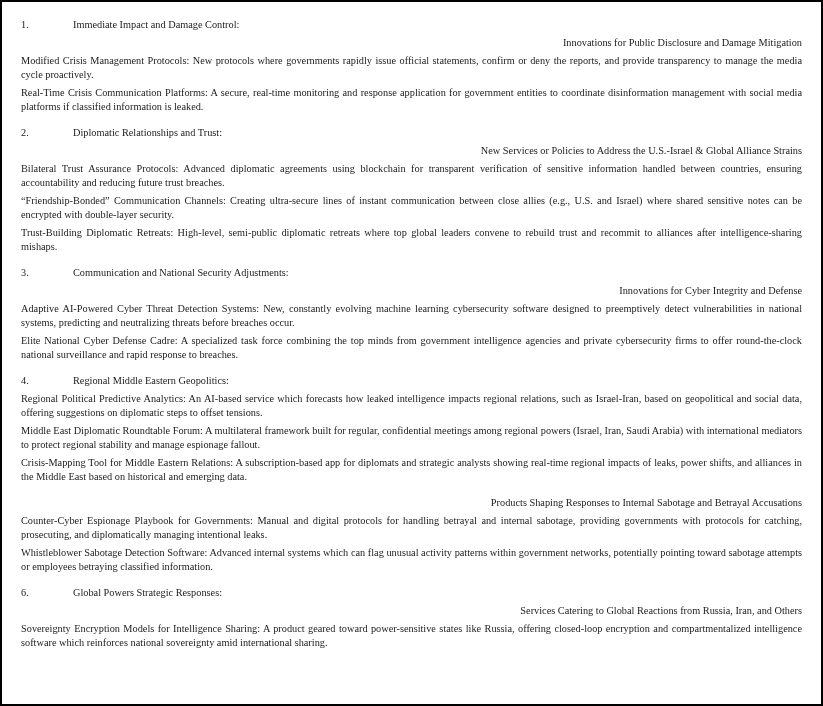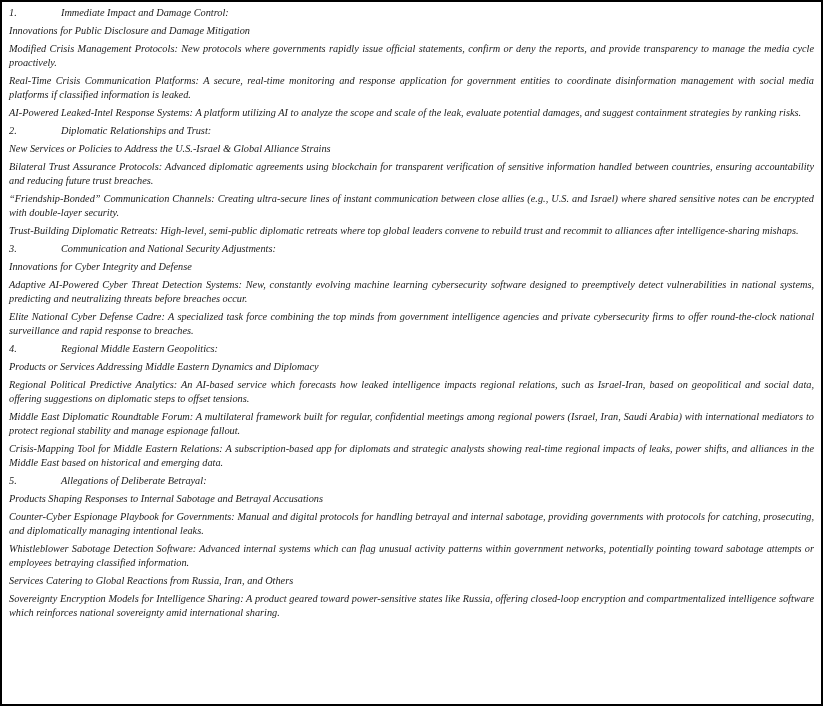--- a/index.html
+++ b/index.html
@@ -13,45 +13,44 @@
     height: 706px;
     border: 2px solid var(--border-color, #000);
     background: var(--bg-color, #fff);
     color: var(--text-color, #1b1b1b);
     font-family: "Liberation Serif", "DejaVu Serif", serif;
     font-size: 10.3px;
     line-height: 14px;
     padding: 4px 7px;
     overflow: hidden;
   }
-  .section { margin: 0; font-style: italic; }
+  .section { margin: 12px; }
   .heading-row { margin-bottom: 4px; }
   .num {
     display: inline-block;
     width: 52px;
   }
-  .subtitle { margin-bottom: 4px; }
+  .subtitle { margin-bottom: 4px; text-align: right; }
   .para {
     text-align: justify;
     margin-bottom: 4px;
   }
 </style>
 </head>
 <body>
 
 <div class="doc-box" style="--bg-color: #ffffff; --border-color: #000000; --text-color: #1b1b1b;">
   <div id="sections">
   <section class="section">
     <div class="heading-row">
       <span class="num">1.</span><span class="heading">Immediate Impact and Damage Control:</span>
     </div>
     <div class="subtitle">Innovations for Public Disclosure and Damage Mitigation</div>
   <div class="para">Modified Crisis Management Protocols: New protocols where governments rapidly issue official statements, confirm or deny the reports, and provide transparency to manage the media cycle proactively.</div>
         <div class="para">Real-Time Crisis Communication Platforms: A secure, real-time monitoring and response application for government entities to coordinate disinformation management with social media platforms if classified information is leaked.</div>
-        <div class="para">AI-Powered Leaked-Intel Response Systems: A platform utilizing AI to analyze the scope and scale of the leak, evaluate potential damages, and suggest containment strategies by ranking risks.</div>
       </section>
 
   <section class="section">
     <div class="heading-row">
       <span class="num">2.</span><span class="heading">Diplomatic Relationships and Trust:</span>
     </div>
     <div class="subtitle">New Services or Policies to Address the U.S.-Israel &amp; Global Alliance Strains</div>
   <div class="para">Bilateral Trust Assurance Protocols: Advanced diplomatic agreements using blockchain for transparent verification of sensitive information handled between countries, ensuring accountability and reducing future trust breaches.</div>
         <div class="para">“Friendship-Bonded” Communication Channels: Creating ultra-secure lines of instant communication between close allies (e.g., U.S. and Israel) where shared sensitive notes can be encrypted with double-layer security.</div>
         <div class="para">Trust-Building Diplomatic Retreats: High-level, semi-public diplomatic retreats where top global leaders convene to rebuild trust and recommit to alliances after intelligence-sharing mishaps.</div>
@@ -63,33 +62,32 @@
     </div>
     <div class="subtitle">Innovations for Cyber Integrity and Defense</div>
   <div class="para">Adaptive AI-Powered Cyber Threat Detection Systems: New, constantly evolving machine learning cybersecurity software designed to preemptively detect vulnerabilities in national systems, predicting and neutralizing threats before breaches occur.</div>
         <div class="para">Elite National Cyber Defense Cadre: A specialized task force combining the top minds from government intelligence agencies and private cybersecurity firms to offer round-the-clock national surveillance and rapid response to breaches.</div>
       </section>
 
   <section class="section">
     <div class="heading-row">
       <span class="num">4.</span><span class="heading">Regional Middle Eastern Geopolitics:</span>
     </div>
-    <div class="subtitle">Products or Services Addressing Middle Eastern Dynamics and Diplomacy</div>
   <div class="para">Regional Political Predictive Analytics: An AI-based service which forecasts how leaked intelligence impacts regional relations, such as Israel-Iran, based on geopolitical and social data, offering suggestions on diplomatic steps to offset tensions.</div>
         <div class="para">Middle East Diplomatic Roundtable Forum: A multilateral framework built for regular, confidential meetings among regional powers (Israel, Iran, Saudi Arabia) with international mediators to protect regional stability and manage espionage fallout.</div>
         <div class="para">Crisis-Mapping Tool for Middle Eastern Relations: A subscription-based app for diplomats and strategic analysts showing real-time regional impacts of leaks, power shifts, and alliances in the Middle East based on historical and emerging data.</div>
       </section>
 
   <section class="section">
-    <div class="heading-row">
-      <span class="num">5.</span><span class="heading">Allegations of Deliberate Betrayal:</span>
-    </div>
     <div class="subtitle">Products Shaping Responses to Internal Sabotage and Betrayal Accusations</div>
   <div class="para">Counter-Cyber Espionage Playbook for Governments: Manual and digital protocols for handling betrayal and internal sabotage, providing governments with protocols for catching, prosecuting, and diplomatically managing intentional leaks.</div>
         <div class="para">Whistleblower Sabotage Detection Software: Advanced internal systems which can flag unusual activity patterns within government networks, potentially pointing toward sabotage attempts or employees betraying classified information.</div>
       </section>
 
   <section class="section">
+    <div class="heading-row">
+      <span class="num">6.</span><span class="heading">Global Powers Strategic Responses:</span>
+    </div>
     <div class="subtitle">Services Catering to Global Reactions from Russia, Iran, and Others</div>
   <div class="para">Sovereignty Encryption Models for Intelligence Sharing: A product geared toward power-sensitive states like Russia, offering closed-loop encryption and compartmentalized intelligence software which reinforces national sovereignty amid international sharing.</div>
       </section>
 </div>
 </div>
 
 </body></html>

